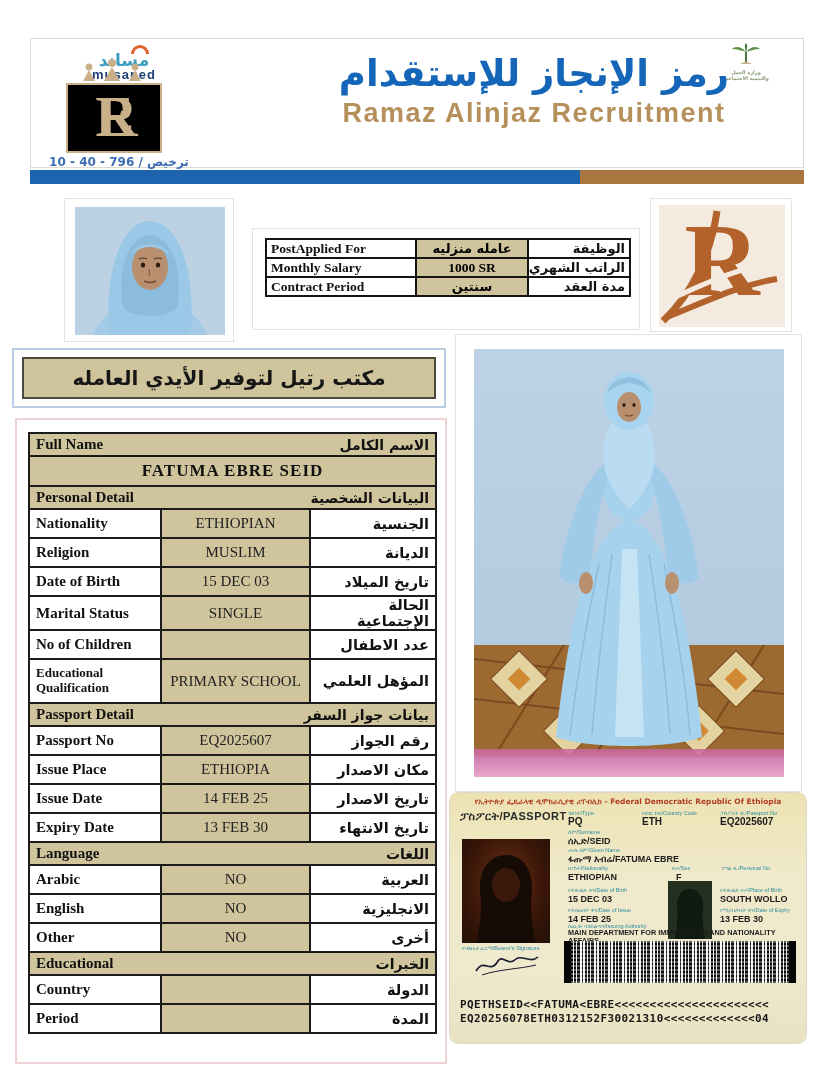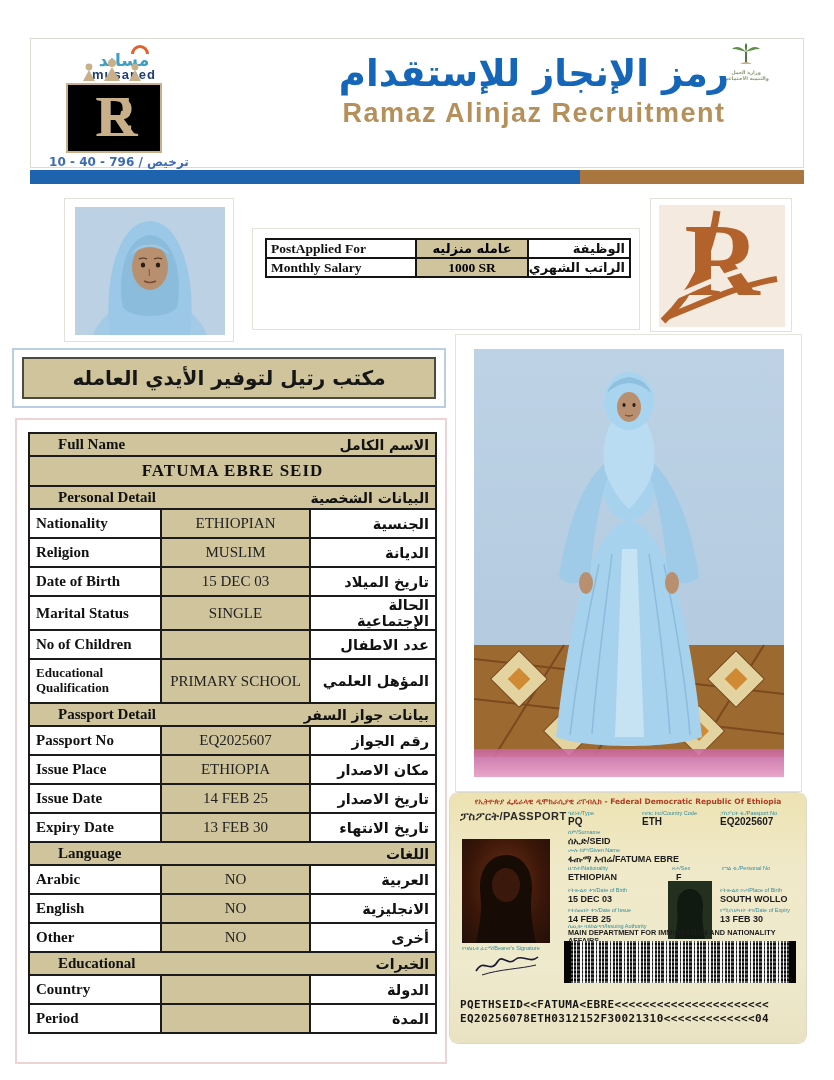--- a/index.html
+++ b/index.html
@@ -52,21 +52,21 @@
   
   .office-banner { left:12px; top:348px; width:434px; height:60px; background:#fff; border:2px solid #b9cde4; }
   .office-inner { position:absolute; left:8px; top:7px; width:414px; height:42px; background:#cfc49c; border:2px solid #4a4a40; color:#161616; font:bold 20px/38px "DejaVu Sans", sans-serif; text-align:center; direction:rtl; }
 
   
   .profile-card { left:15px; top:418px; width:432px; height:646px; background:#fff; border:2px solid #edd3d3; }
   .ptable { position:absolute; left:11px; top:12px; border-collapse:collapse; table-layout:fixed; width:407px; }
   .ptable td { border:2px solid #1b1b1b; padding:0 6px; overflow:hidden; }
   .c-lab { width:132px; } .c-val { width:149px; } .c-ar { width:126px; }
   .r-sec td { background:#cfc49c; height:23px; }
-  .secrow { display:flex; justify-content:space-between; align-items:center;margin-left:22px; }
+  .secrow { display:flex; justify-content:space-between; align-items:center; }
   .sec-en { font:bold 15px "Liberation Serif", serif; color:#111; }
   .sec-ar { font:bold 14px "DejaVu Sans", sans-serif; color:#111; direction:rtl; }
   .r-name td { background:#cfc49c; height:30px; text-align:center; font:bold 17px "Liberation Serif", serif; letter-spacing:1px; color:#111; }
   .r-field td { height:29px; }
   .r-edu td { height:44px; }
   .f-lab { font:bold 15px "Liberation Serif", serif; color:#111; background:#fff; }
   .r-edu .f-lab { font-size:13px; line-height:1.15; }
   .f-val { font:15px "Liberation Serif", serif; text-align:center; background:#cfc49c; color:#222; }
   .f-ar { font:bold 14.5px "DejaVu Sans", sans-serif; text-align:right; direction:rtl; background:#fff; color:#111; }
 
@@ -166,20 +166,25 @@
       <tbody>
       <tr>
         <td class="app-lab">PostApplied For</td>
         <td class="app-val arb">عامله منزليه</td>
         <td class="app-ar">الوظيفة</td>
       </tr>
       <tr>
         <td class="app-lab">Monthly Salary</td>
         <td class="app-val">1000 SR</td>
         <td class="app-ar">الراتب الشهري</td>
+      </tr>
+      <tr>
+        <td class="app-lab">Contract Period</td>
+        <td class="app-val arb">سنتين</td>
+        <td class="app-ar">مدة العقد</td>
       </tr>
     </tbody>
       </table>
   </div>
 
   <div class="abs rlogo-card">
     <div class="rlogo-inner">
       <div class="rl">R</div>
       <svg width="126" height="122" viewBox="0 0 126 122">
         <path d="M4,116 C34,88 52,48 58,6" stroke="#b2622a" stroke-width="7" fill="none"></path>

